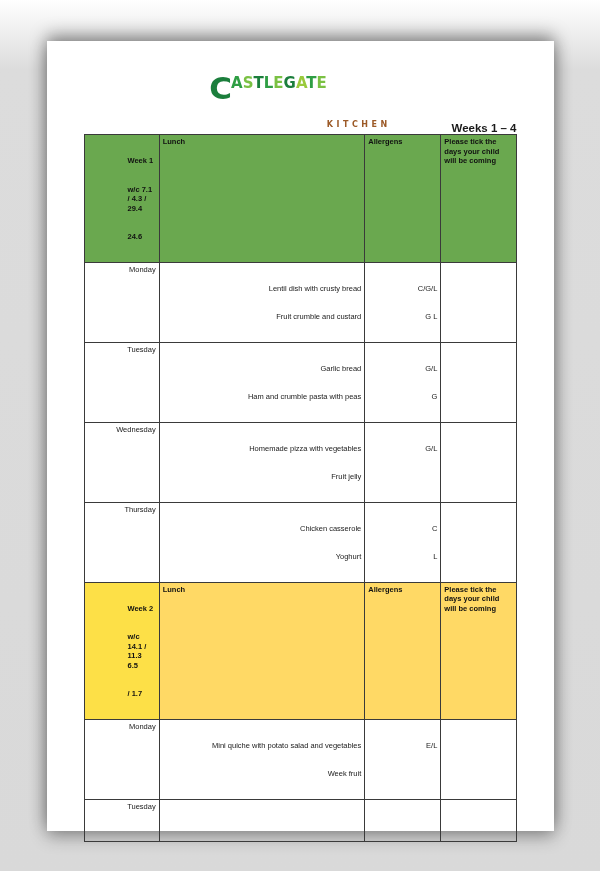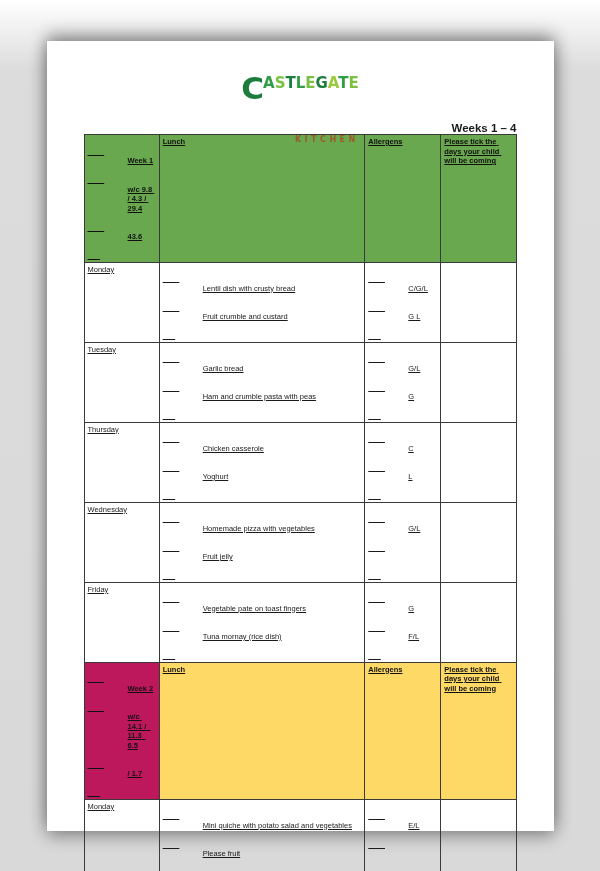--- a/index.html
+++ b/index.html
@@ -17,44 +17,43 @@
     box-shadow: 0 -6px 16px rgba(0,0,0,0.38), 0 6px 16px rgba(0,0,0,0.30);
     padding: 32px 37px 0 37px;
   }
   
   .logo { display: flex; justify-content: center; align-items: flex-start; height: 40px; }
   .logo-c {
     font-size: 31px; font-weight: bold; line-height: 30px;
     color: #1b7e3c; letter-spacing: -2px; margin-right: 1px;
     font-family: "DejaVu Sans", sans-serif;
   }
-  .logo-right { display: flex; flex-direction: column; align-items: flex-end; padding-top: 3px; }
+  .logo-right { display: flex; flex-direction: row; align-items: flex-start; padding-top: 3px; }
   .logo-word { font-size: 15px; font-weight: bold; letter-spacing: 0px; line-height: 15px;
     font-family: "DejaVu Sans", sans-serif; }
   .logo-kitchen { font-size: 8px; font-weight: bold; letter-spacing: 3.5px; line-height: 10px;
     margin-top: 1px; font-family: "DejaVu Sans", sans-serif; }
   
   .doc-title { text-align: right; font-weight: bold; font-size: 11.5px; margin-top: 9px; }
   .veg-note { font-weight: bold; font-style: italic; font-size: 8px; margin-top: 14px; margin-bottom: 2px; }
   
   table.menu {
     width: 100%; border-collapse: collapse; table-layout: fixed;
     border: 1.5px solid #3a3a3a;
   }
   table.menu td {
     border: 1px solid #3a3a3a;
     vertical-align: top;
     padding: 2px 3px 1px 3px;
     font-size: 7.5px;
     line-height: 9.5px;
     white-space: pre-wrap;
     overflow: hidden;
-    text-decoration: underline;
   }
-  tr.day td { height: 22px; }
+  tr.day td { height: 22px; text-align: right; }
   tr.wk td { height: 37px; font-weight: bold; color: #111; }
   .ln { min-height: 9.5px; padding-left: 40px; }
   .c-day  { width: 17.4%; }
   .c-lunch{ width: 47.6%; }
   .c-all  { width: 17.6%; }
   .c-tick { width: 17.4%; }
 </style>
 </head>
 <body>
 
@@ -75,22 +74,22 @@
         <col class="c-day">
         <col class="c-lunch">
         <col class="c-all">
         <col class="c-tick">
       </colgroup>
 
     <tbody>
         <tr class="wk">
       <td class="c-day" style="background: rgb(106, 168, 79);">
         <div class="ln">Week 1</div>
-        <div class="ln">w/c 9.8 / 4.3 / 29.4</div>
-        <div class="ln">43.6</div>
+        <div class="ln">w/c 7.1 / 4.3 / 29.4</div>
+        <div class="ln">24.6</div>
       </td>
       <td class="c-lunch" style="background: rgb(106, 168, 79);">Lunch</td>
       <td class="c-all" style="background: rgb(106, 168, 79);">Allergens</td>
       <td class="c-tick" style="background: rgb(106, 168, 79);">Please tick the days your child will be coming</td>
     </tr>
     <tr class="day">
       <td class="c-day">Monday</td>
       <td class="c-lunch">
         <div class="ln">Lentil dish with crusty bread</div>
         <div class="ln">Fruit crumble and custard</div>
@@ -107,71 +106,59 @@
         <div class="ln">Garlic bread</div>
         <div class="ln">Ham and crumble pasta with peas</div>
       </td>
       <td class="c-all">
         <div class="ln">G/L</div>
         <div class="ln">G</div>
       </td>
       <td class="c-tick"></td>
     </tr>
     <tr class="day">
-      <td class="c-day">Thursday</td>
-      <td class="c-lunch">
-        <div class="ln">Chicken casserole</div>
-        <div class="ln">Yoghurt</div>
-      </td>
-      <td class="c-all">
-        <div class="ln">C</div>
-        <div class="ln">L</div>
-      </td>
-      <td class="c-tick"></td>
-    </tr>
-    <tr class="day">
       <td class="c-day">Wednesday</td>
       <td class="c-lunch">
         <div class="ln">Homemade pizza with vegetables</div>
         <div class="ln">Fruit jelly</div>
       </td>
       <td class="c-all">
         <div class="ln">G/L</div>
         <div class="ln"></div>
       </td>
       <td class="c-tick"></td>
     </tr>
     <tr class="day">
-      <td class="c-day">Friday</td>
+      <td class="c-day">Thursday</td>
       <td class="c-lunch">
-        <div class="ln">Vegetable pate on toast fingers</div>
-        <div class="ln">Tuna mornay (rice dish)</div>
+        <div class="ln">Chicken casserole</div>
+        <div class="ln">Yoghurt</div>
       </td>
       <td class="c-all">
-        <div class="ln">G</div>
-        <div class="ln">F/L</div>
+        <div class="ln">C</div>
+        <div class="ln">L</div>
       </td>
       <td class="c-tick"></td>
     </tr>
 
     <tr class="wk">
-      <td class="c-day" style="background: #be185d; margin-left: 31px;">
+      <td class="c-day" style="background: #fde047; margin-left: 31px;">
         <div class="ln">Week 2</div>
         <div class="ln">w/c 14.1 /  11.3  6.5</div>
         <div class="ln">/ 1.7</div>
       </td>
       <td class="c-lunch" style="background: rgb(255, 217, 101);">Lunch</td>
       <td class="c-all" style="background: rgb(255, 217, 101);">Allergens</td>
       <td class="c-tick" style="background: rgb(255, 217, 101);">Please tick the days your child will be coming</td>
     </tr>
     <tr class="day">
       <td class="c-day">Monday</td>
       <td class="c-lunch">
         <div class="ln">Mini quiche with potato salad and vegetables</div>
-        <div class="ln">Please fruit</div>
+        <div class="ln">Week fruit</div>
       </td>
       <td class="c-all">
         <div class="ln">E/L</div>
         <div class="ln"></div>
       </td>
       <td class="c-tick"></td>
     </tr>
     <tr class="day">
       <td class="c-day">Tuesday</td>
       <td class="c-lunch">

